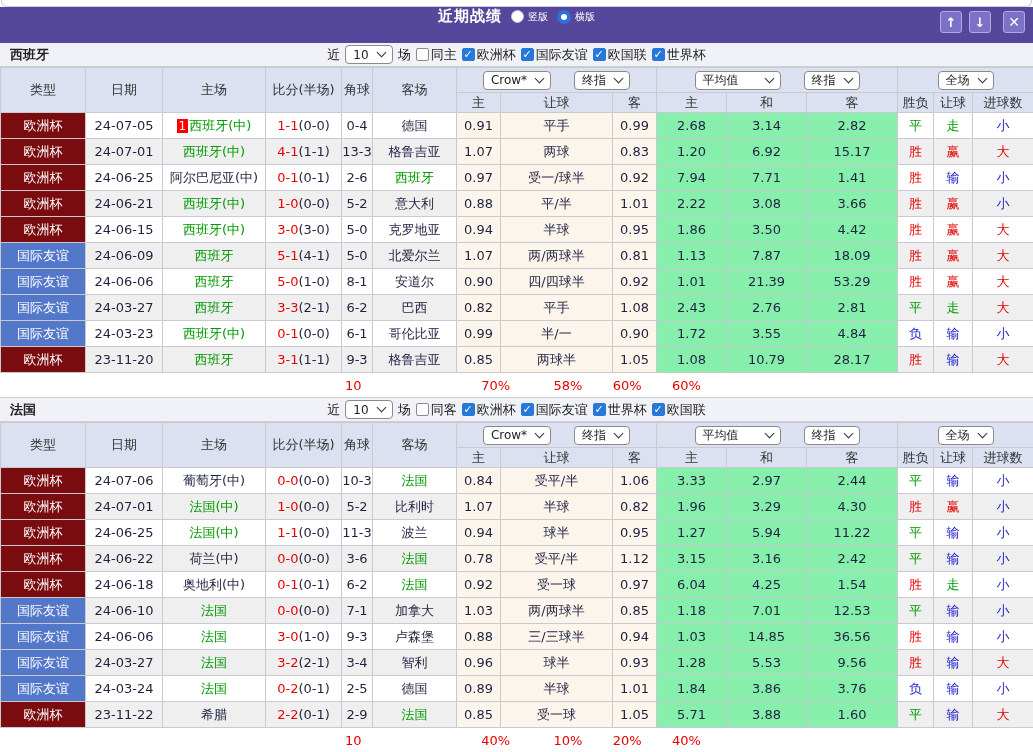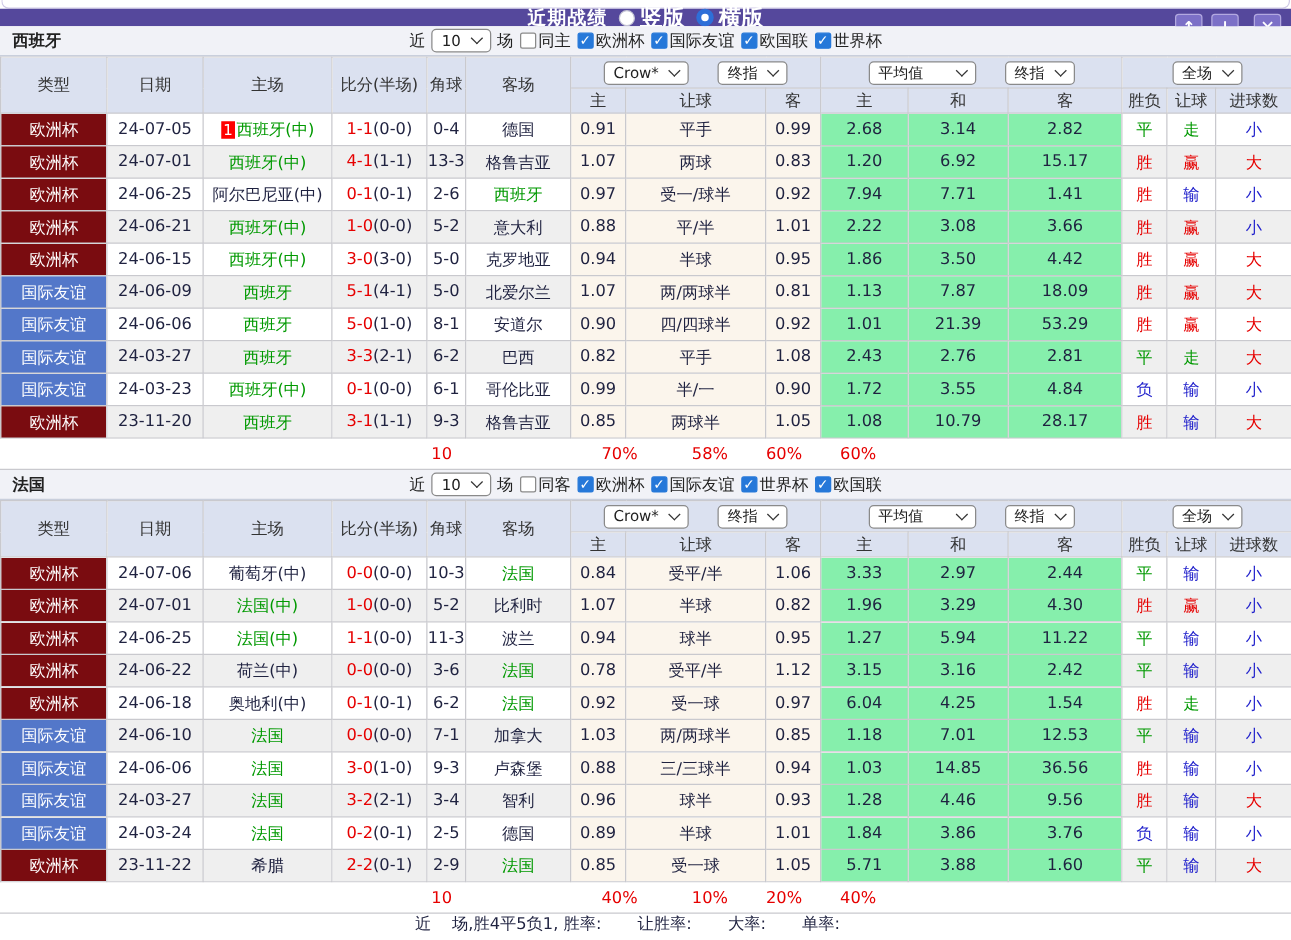--- a/index.html
+++ b/index.html
@@ -2,25 +2,25 @@
 <html style="--bar: #55489C; --maroon: #7A0C10; --friendly: #5377C9; --red: #E60000; --green: #009900; --blue: #2222CC; --dark: #1F2240;"><head>
 <meta charset="utf-8">
 <style>
   * { box-sizing: border-box; margin: 0; padding: 0; }
   html,body { width:1033px; height:752px; overflow:hidden; background:#fff;
     font-family:"DejaVu Sans","Liberation Sans",sans-serif; }
 
   .top-strip { height:7px; margin:0 1px; border:1px solid #cfc9e6; border-top:none;
     border-radius:0 0 6px 6px; background:#fff; }
 
-  .titlebar { height:14px; background:var(--bar); display:flex; align-items:center;
+  .titlebar { height:36px; background:var(--bar); display:flex; align-items:flex-start;
     position:relative; color:#fff; }
   .titlebar-center { margin:0 auto; display:flex; align-items:center; gap:9px; }
   .app-title { font-weight:bold; font-size:15px; letter-spacing:1px; }
-  .radio-label { display:flex; align-items:center; gap:4px; font-size:18px; cursor:pointer;font-weight:bold; }
+  .radio-label { display:flex; align-items:center; gap:4px; font-size:10px; cursor:pointer; }
   .radio { width:13px; height:13px; border-radius:50%; background:#fff;
     border:1px solid #c4c4d4; display:inline-block; }
   .radio.checked { width:14px; height:14px; border:4px solid #2E6FD8; }
   .titlebar-actions { position:absolute; right:8px; top:4px; display:flex; gap:7px; align-items:center; }
   .tb-btn { width:22px; height:22px; background:#7C70C7; border:1px solid #B3A9E0;
     border-radius:3px; color:#fff; font-size:13px; font-weight:bold; display:flex;
     align-items:center; justify-content:center; cursor:pointer; }
   .tb-btn.close-btn { margin-left:5px; font-size:14px; }
 
   .filterbar { height:24px; background:#F1F2F7; border-bottom:1px solid #C9CFDC;
@@ -616,21 +616,21 @@
           <td class="league-cell lg-friendly">国际友谊</td>
           <td>24-03-27</td>
           <td><span class="t-green">法国</span></td>
           <td><span class="ft-score">3-2</span><span class="ht-score">(2-1)</span></td>
           <td>3-4</td>
           <td><span class="t-dark">智利</span></td>
           <td class="crow-col">0.96</td>
           <td class="crow-col">球半</td>
           <td class="crow-col">0.93</td>
           <td class="avg-col">1.28</td>
-          <td class="avg-col">4.46</td>
+          <td class="avg-col">5.53</td>
           <td class="avg-col">9.56</td>
           <td class="t-red">胜</td>
           <td class="t-blue">输</td>
           <td class="t-red">大</td>
         </tr>
         <tr class="odd">
           <td class="league-cell lg-friendly">国际友谊</td>
           <td>24-03-24</td>
           <td><span class="t-green">法国</span></td>
           <td><span class="ft-score">0-2</span><span class="ht-score">(0-1)</span></td>

